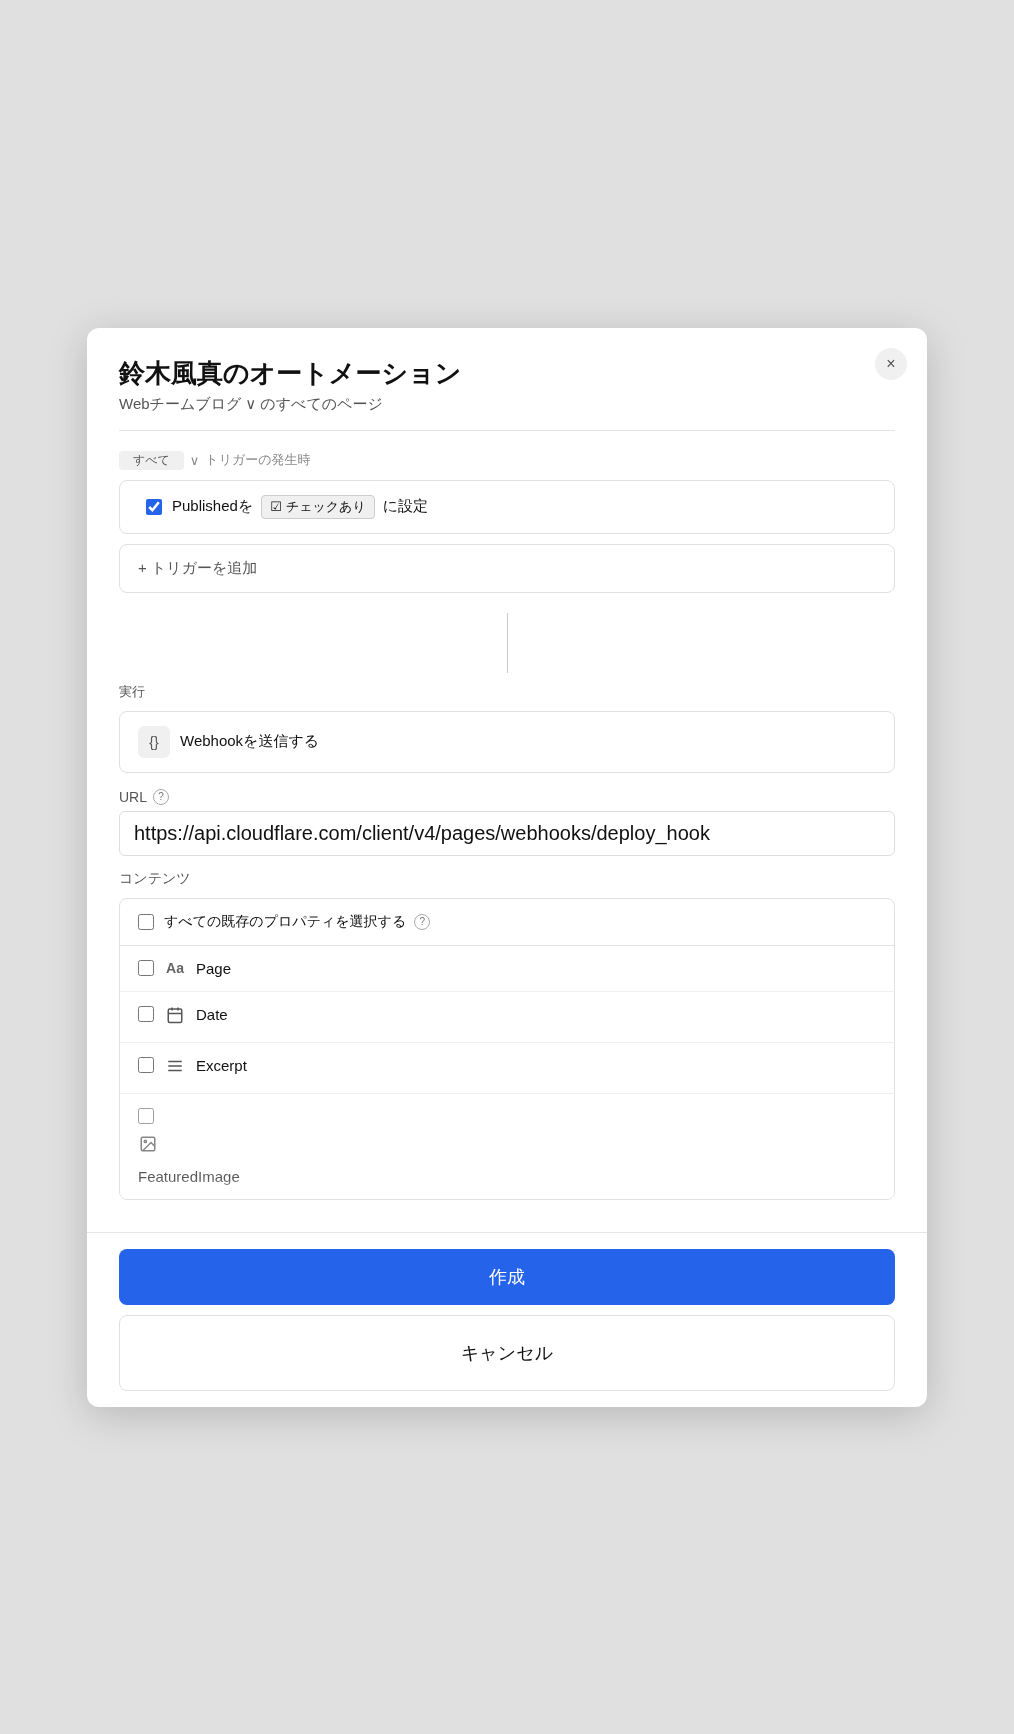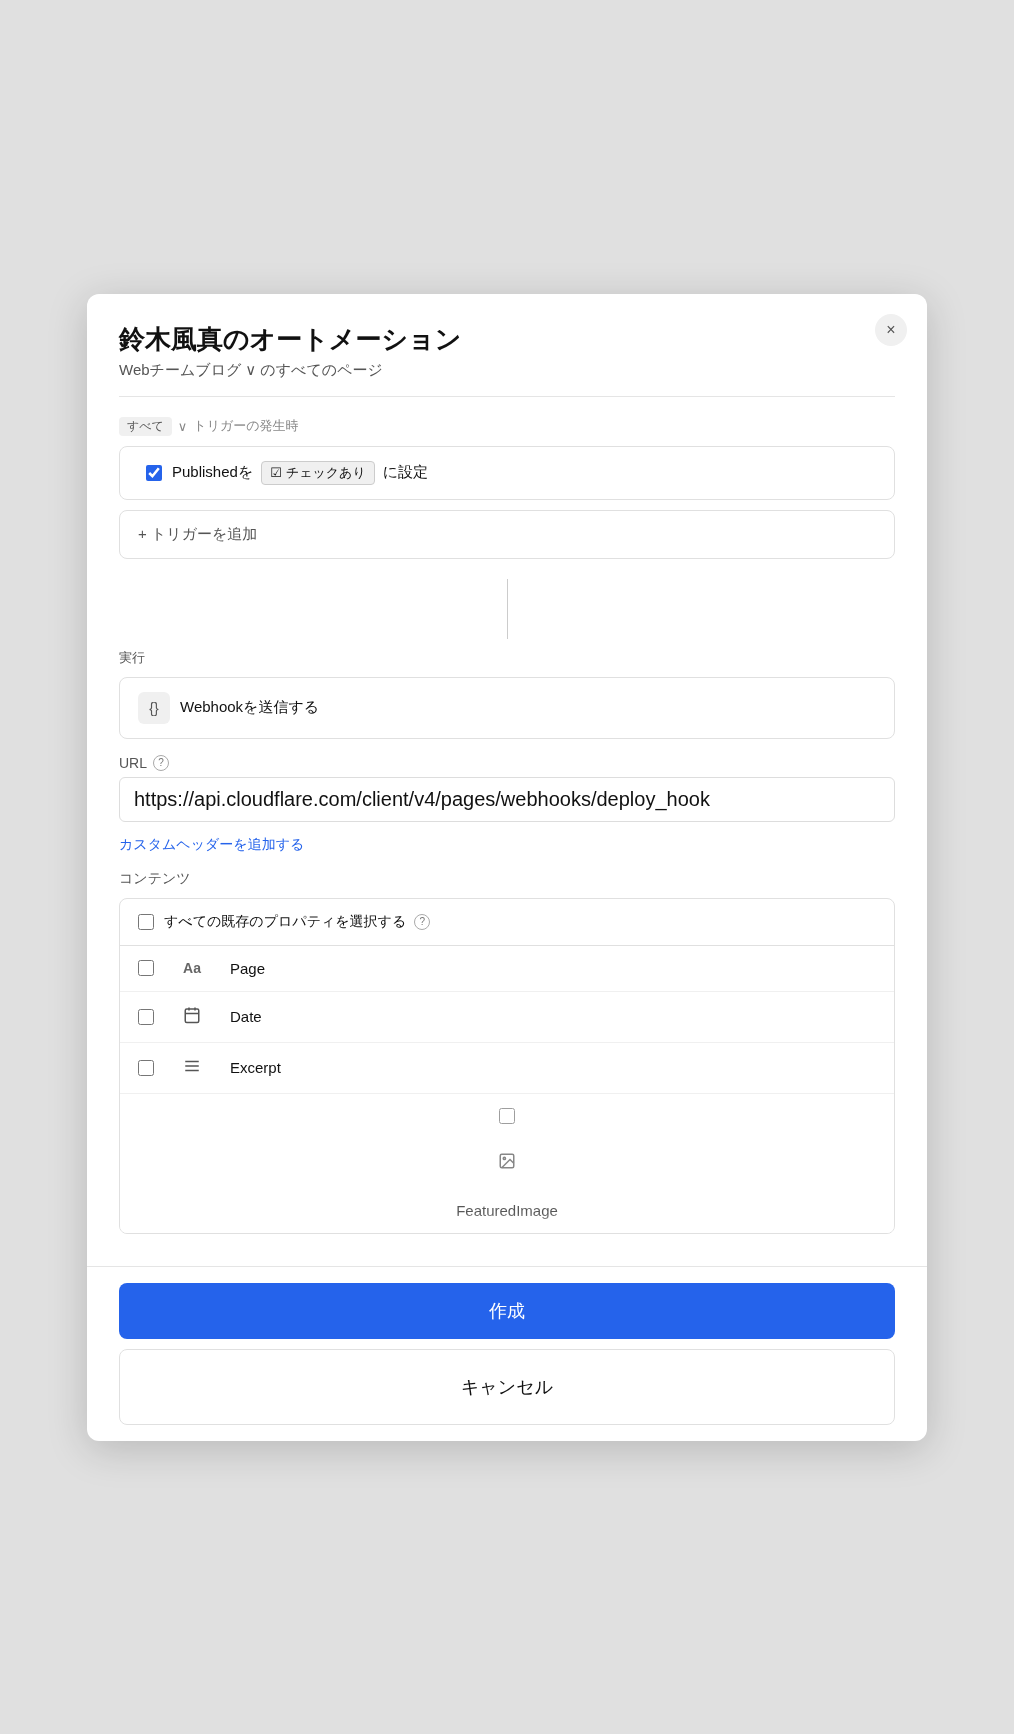--- a/index.html
+++ b/index.html
@@ -84,21 +84,21 @@
       color: #888;
       margin-bottom: 10px;
       display: flex;
       align-items: center;
       gap: 6px;
     }
 
     .section-label .badge {
       background: #f0f0f0;
       border-radius: 4px;
-      padding: 1px 8px;
+      padding: 1px 14px;
       font-size: 12px;
       color: #555;
       cursor: pointer;
     }
 
     .trigger-card {
       border: 1px solid #e0e0e0;
       border-radius: 8px;
       padding: 14px 26px;
       margin-bottom: 10px;
@@ -264,22 +264,21 @@
       font-size: 14px;
       color: #111;
       display: flex;
       align-items: center;
       gap: 8px;
     }
 
     .content-row {
       padding: 14px 18px;
       display: flex;
-      align-items: center;
-      gap: 28px;
+      gap: 11px;
       border-bottom: 1px solid #f0f0f0;
     }
 
     .content-row:last-child {
       border-bottom: none;
     }
 
     .row-icon {
       font-size: 16px;
       color: #666;
@@ -400,21 +399,20 @@
     </div>
 
     <div class="url-section">
       <div class="url-label">
         <span>URL</span>
         <span class="help-icon">?</span>
       </div>
       <input type="text" class="url-input" value="https://api.cloudflare.com/client/v4/pages/webhooks/deploy_hook" style="">
     </div>
 
-    <a class="add-header-link">カスタムヘッダーを追加する</a>
 
     <div class="content-section">
       <div class="content-label">コンテンツ</div>
 
       <div class="content-card fade-bottom">
 
         <div class="select-all-row">
           <input type="checkbox" class="content-checkbox" style="">
           <div class="row-label">
             <span>すべての既存のプロパティを選択する</span>

